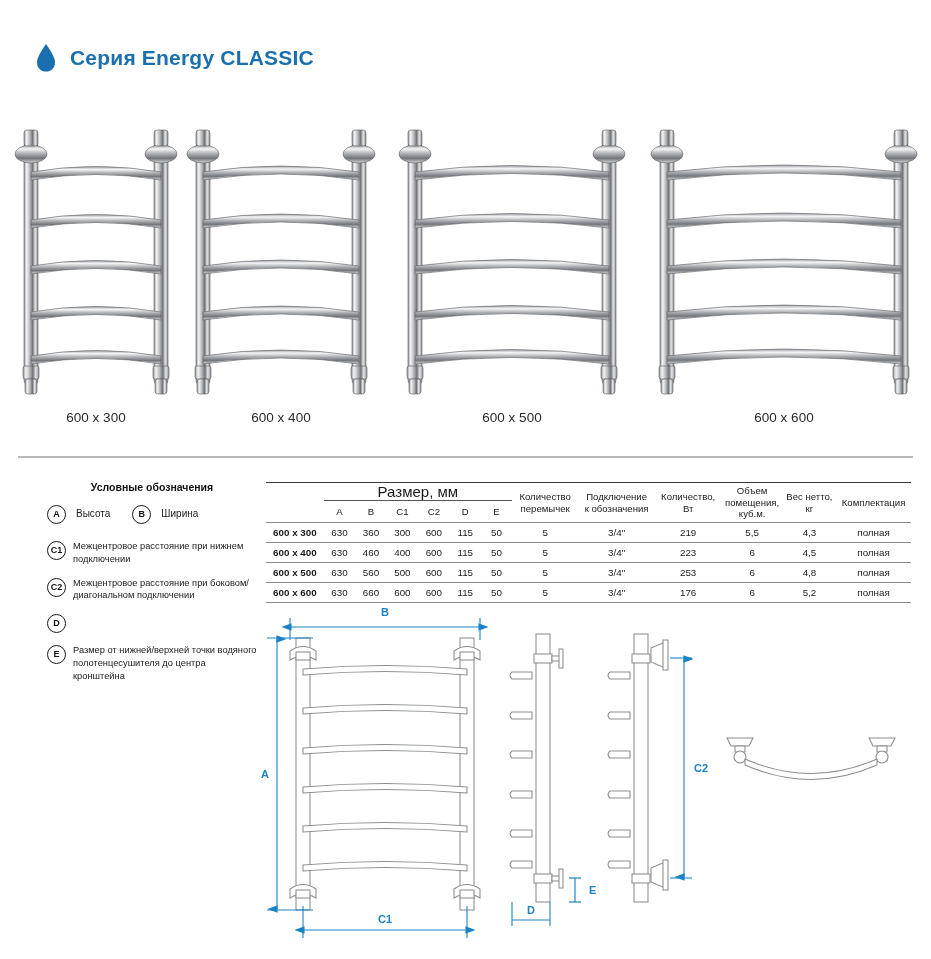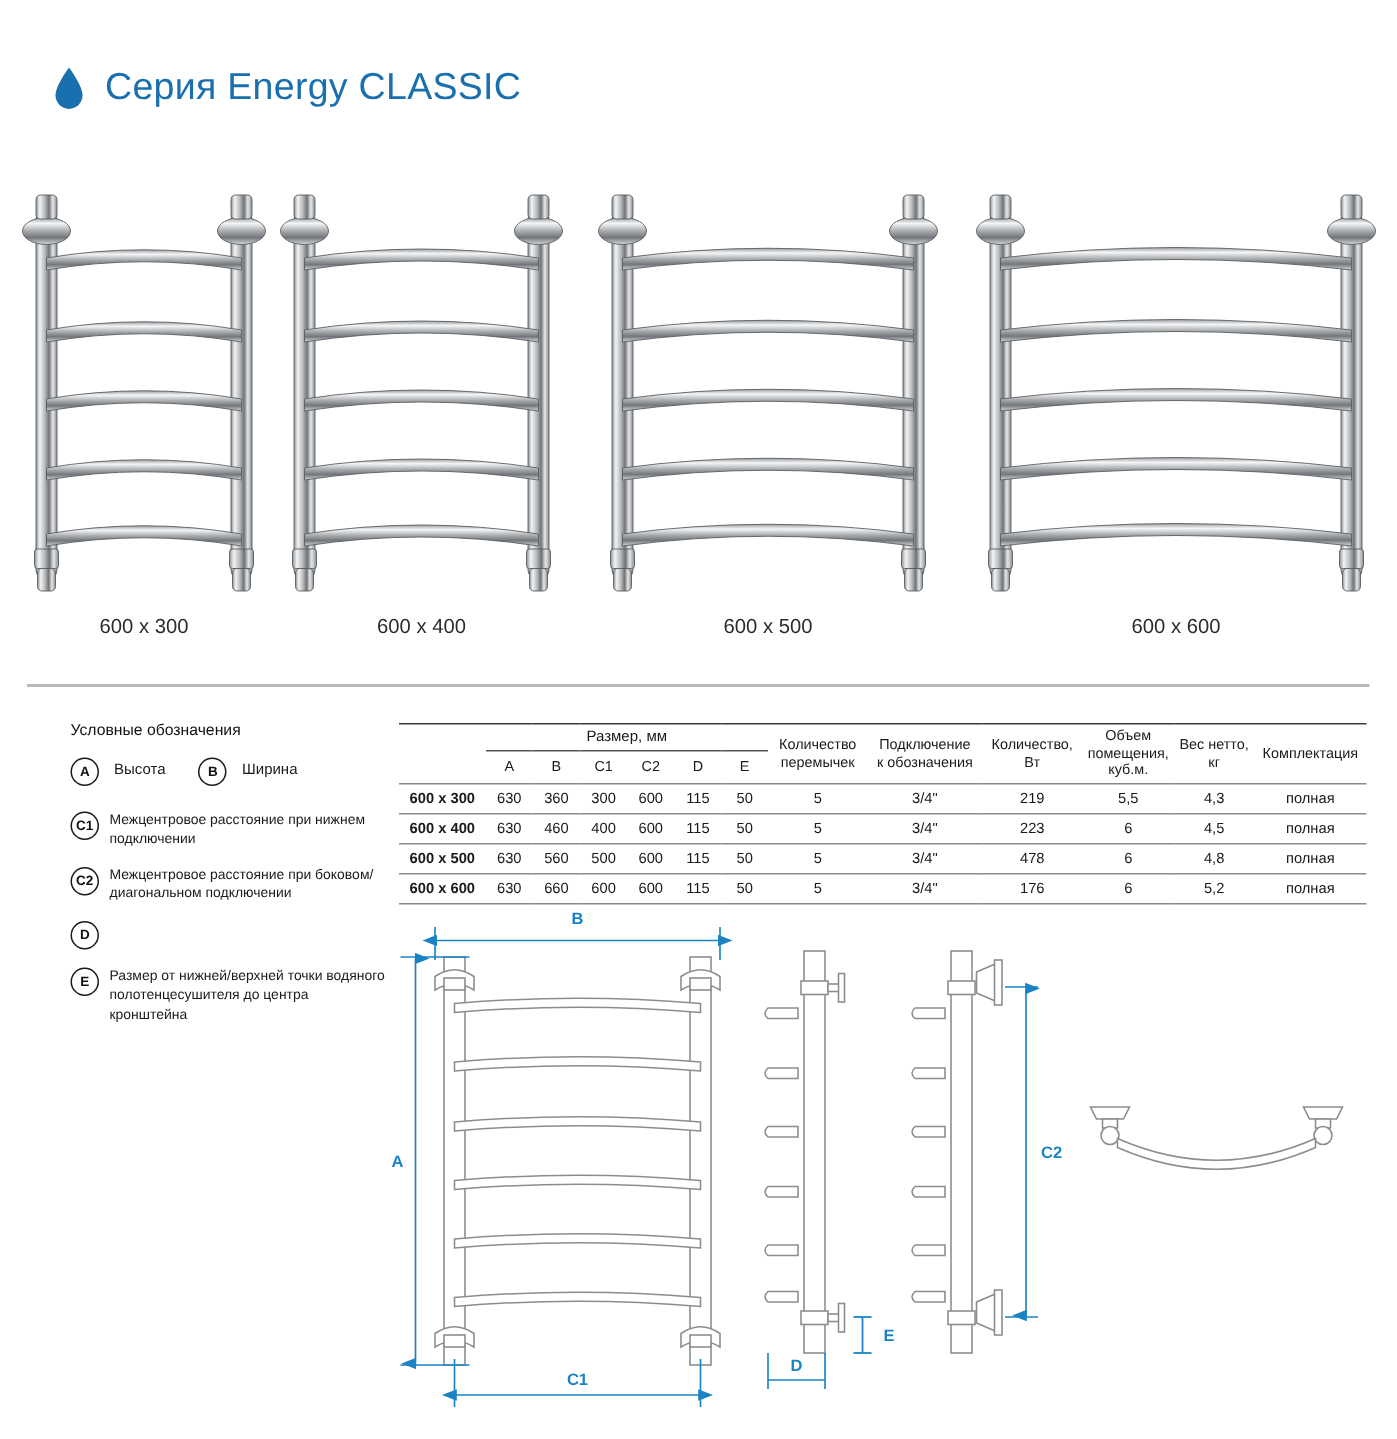--- a/index.html
+++ b/index.html
@@ -20,22 +20,22 @@
   .title-row {
     position: absolute;
     left: 36px;
     top: 44px;
     display: flex;
     align-items: center;
     gap: 14px;
   }
   .drop-icon { width: 20px; height: 28px; display: block; }
   .title-text {
-    font-size: 25px;
-    font-weight: normal;
+    font-size: 21px;
+    font-weight: bold;
     color: #1a6fae;
     letter-spacing: 0.2px;
     white-space: nowrap;
   }
 
   
   .photo-strip {
     position: absolute;
     left: 0;
     top: 118px;
@@ -68,23 +68,24 @@
 
   
   .legend {
     position: absolute;
     left: 47px;
     top: 481px;
     width: 210px;
   }
   .legend-title {
     font-size: 10.5px;
-    font-weight: normal;
+    font-weight: bold;
     color: #111;
     margin-bottom: 11px;
+    text-align: center;
   }
   .legend-inline {
     display: flex;
     align-items: center;
     gap: 10px;
     margin-bottom: 16px;
   }
   .legend-item {
     display: flex;
     align-items: flex-start;
@@ -123,21 +124,21 @@
     font-size: 9.6px;
     color: #1a1a1a;
   }
   .spec-table th, .spec-table td {
     padding: 0;
     text-align: center;
     vertical-align: middle;
     font-weight: normal;
   }
   .hdr-group {
-    font-size: 10px;
+    font-size: 15px;
     font-weight: bold;
     height: 17px;
     vertical-align: bottom;
     padding-bottom: 2px;
   }
   .hdr-sub {
     font-size: 9.6px;
     font-weight: bold;
     height: 21px;
     border-top: 1.1px solid #555;
@@ -422,21 +423,21 @@
     <tr>
       <td class="model">600 x 500</td>
       <td>630</td>
       <td>560</td>
       <td>500</td>
       <td>600</td>
       <td>115</td>
       <td>50</td>
       <td>5</td>
       <td>3/4"</td>
-      <td>478</td>
+      <td>253</td>
       <td>6</td>
       <td>4,8</td>
       <td>полная</td>
     </tr>
     <tr>
       <td class="model">600 x 600</td>
       <td>630</td>
       <td>660</td>
       <td>600</td>
       <td>600</td>

